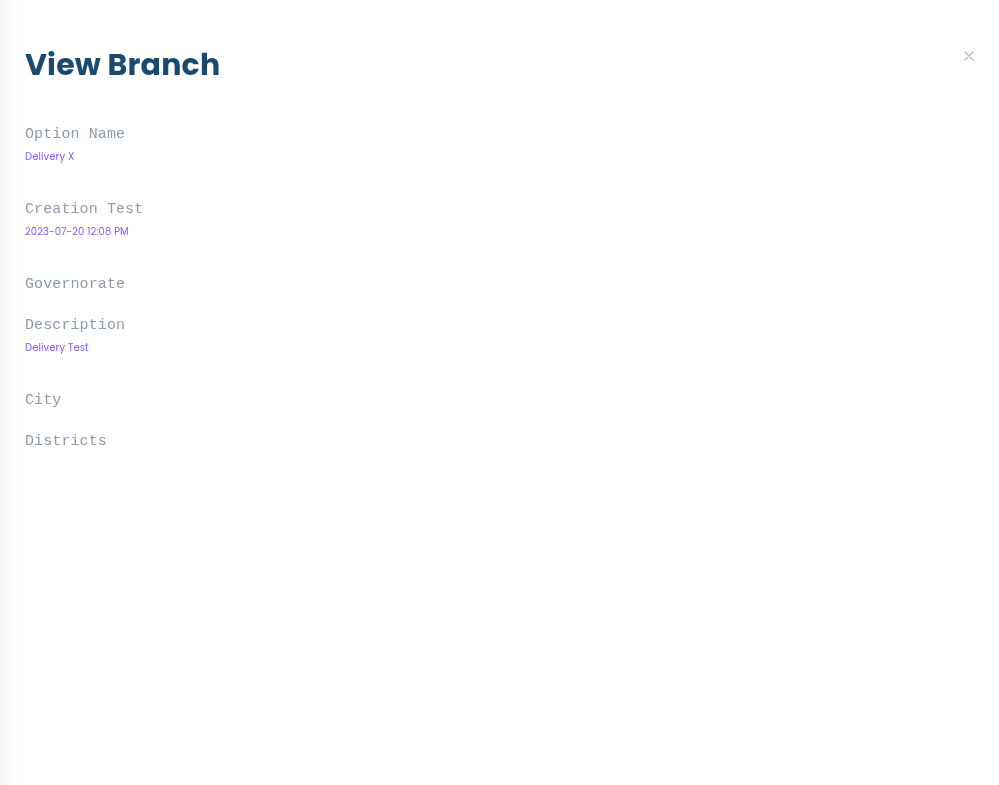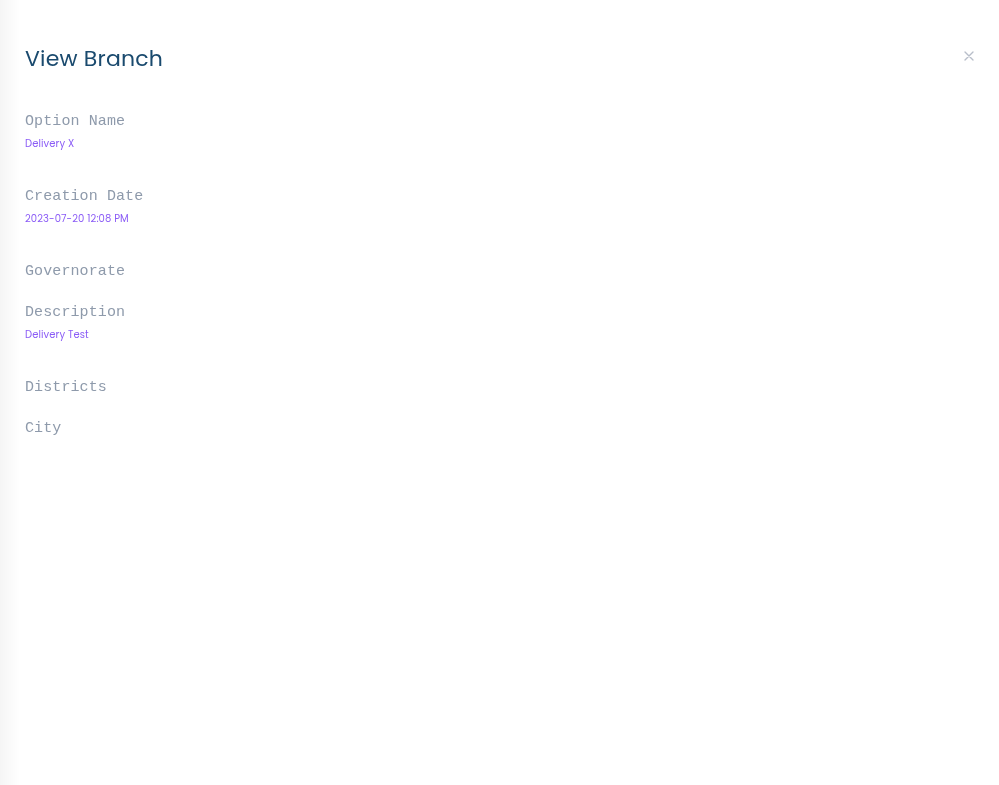--- a/index.html
+++ b/index.html
@@ -35,22 +35,22 @@
     }
     
     .modal-header {
       display: flex;
       justify-content: space-between;
       align-items: center;
       margin-bottom: 38px;
     }
     
     .modal-title {
-      font-size: 22px;
-      font-weight: 400;
+      font-size: 30px;
+      font-weight: 700;
       color: #1a4a6e;
       letter-spacing: 0.2px;
     }
     
     .close-button {
       position: absolute;
       top: 44px;
       right: 18px;
       width: 24px;
       height: 24px;
@@ -110,34 +110,34 @@
       <path d="M18 6L6 18M6 6l12 12" stroke-linecap="round" stroke-linejoin="round"></path>
     </svg>
   </button>
 
   <div class="field-group">
     <div class="field-label">Option Name</div>
     <div class="field-value">Delivery X</div>
   </div>
 
   <div class="field-group">
-    <div class="field-label">Creation Date</div>
+    <div class="field-label">Creation Test</div>
     <div class="field-value">2023-07-20 12:08 PM</div>
   </div>
 
   <div class="field-group empty">
     <div class="field-label">Governorate</div>
   </div>
 
   <div class="field-group">
     <div class="field-label">Description</div>
     <div class="field-value">Delivery Test</div>
   </div>
 
   <div class="field-group empty">
-    <div class="field-label">Districts</div>
+    <div class="field-label">City</div>
   </div>
 
   <div class="field-group empty">
-    <div class="field-label">City</div>
+    <div class="field-label">Districts</div>
   </div>
 
 </div>
 
 </body></html>

